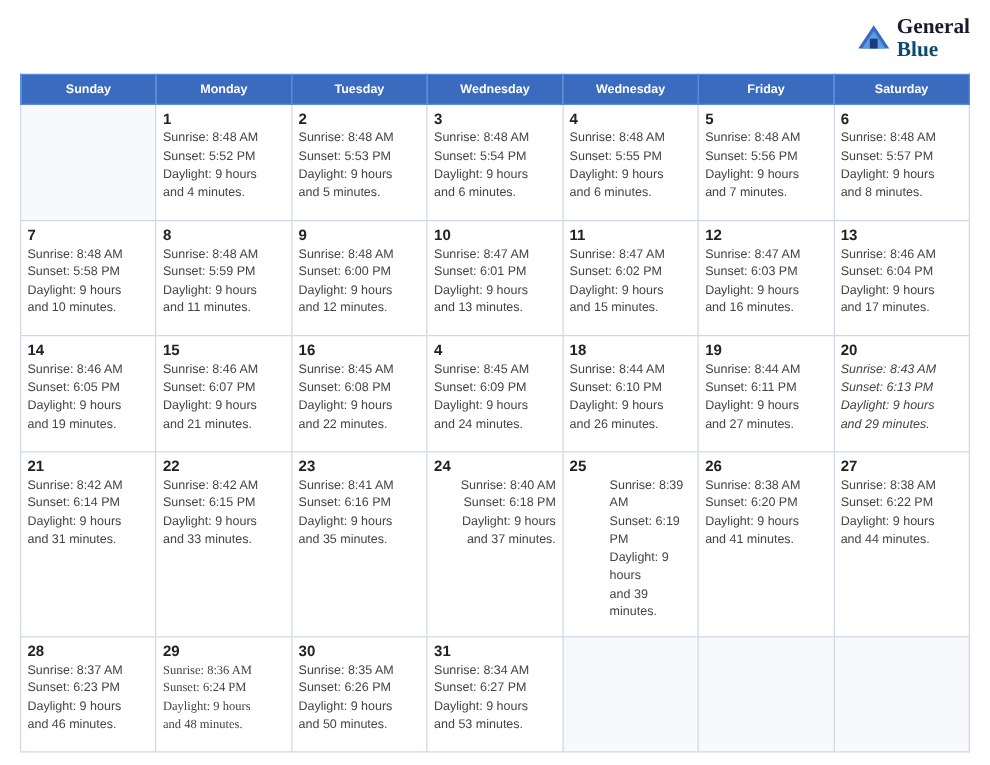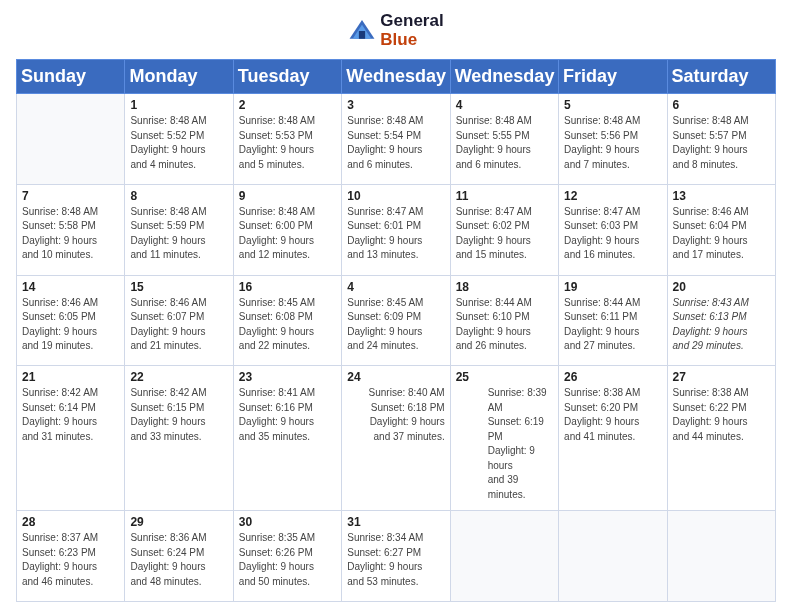--- a/index.html
+++ b/index.html
@@ -15,22 +15,23 @@
     .page {
       width: 792px;
       height: 612px;
       padding: 12px 16px 10px 16px;
       display: flex;
       flex-direction: column;
     }
     .header {
       display: flex;
       align-items: flex-start;
-      justify-content: center;
+      justify-content: flex-end;
       margin-bottom: 10px;
+      font-family: Liberation Serif, serif;
     }
     .logo {
       display: flex;
       align-items: center;
       gap: 4px;
     }
     .logo-icon {
       width: 28px;
       height: 28px;
     }
@@ -51,23 +52,23 @@
     .calendar {
       flex: 1;
       border-collapse: collapse;
       width: 100%;
       table-layout: fixed;
     }
     .calendar thead tr th {
       background: #3a6bbf;
       color: #fff;
       font-weight: bold;
-      font-size: 18px;
+      font-size: 10px;
       padding: 6px 4px;
-      text-align: left;
+      text-align: center;
       border: 1px solid #5a8bdf;
     }
     .calendar tbody tr td {
       border: 1px solid #d0d8e8;
       vertical-align: top;
       padding: 4px 5px;
       background: #fff;
       height: 88px;
     }
     .calendar tbody tr td.empty {
@@ -92,21 +93,21 @@
 <div class="page">
   <div class="header">
     <div class="logo">
       <svg class="logo-icon" viewBox="0 0 36 36">
         <polygon points="18,4 34,28 2,28" fill="#3a6bbf"></polygon>
         <polygon points="18,10 30,28 6,28" fill="#5a9be8"></polygon>
         <rect x="14" y="18" width="8" height="10" fill="#1a3a7a"></rect>
       </svg>
       <div>
         <div style="font-size:17px;font-weight:bold;color:#1a1a2e;line-height:1.1;">General</div>
-        <div style="font-size:17px;font-weight:bold;color:#c2410c;line-height:1.1;">Blue</div>
+        <div style="font-size:17px;font-weight:bold;color:#0c4a6e;line-height:1.1;">Blue</div>
       </div>
     </div>
     <div class="title-block">
       <div class="month-title"></div>
       <div class="location-subtitle"></div>
     </div>
   </div>
 
   <table class="calendar">
     <thead>
@@ -322,21 +323,21 @@
         <tr>
           <td>
             <span class="day-num">28</span>
             <div class="day-detail" style="white-space: pre-line;">Sunrise: 8:37 AM
 Sunset: 6:23 PM
 Daylight: 9 hours
 and 46 minutes.</div>
           </td>
           <td>
             <span class="day-num">29</span>
-            <div class="day-detail" style="white-space: pre-line;">Sunrise: 8:36 AM
+            <div class="day-detail" style="white-space: pre-line; font-family: Liberation Serif, serif;">Sunrise: 8:36 AM
 Sunset: 6:24 PM
 Daylight: 9 hours
 and 48 minutes.</div>
           </td>
           <td>
             <span class="day-num">30</span>
             <div class="day-detail" style="white-space: pre-line;">Sunrise: 8:35 AM
 Sunset: 6:26 PM
 Daylight: 9 hours
 and 50 minutes.</div>

